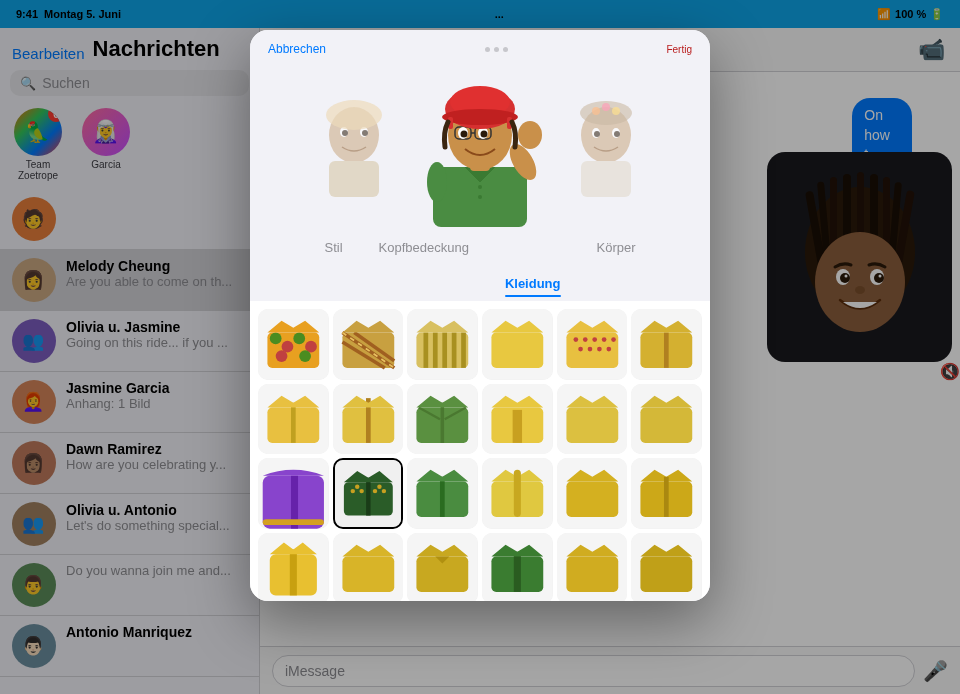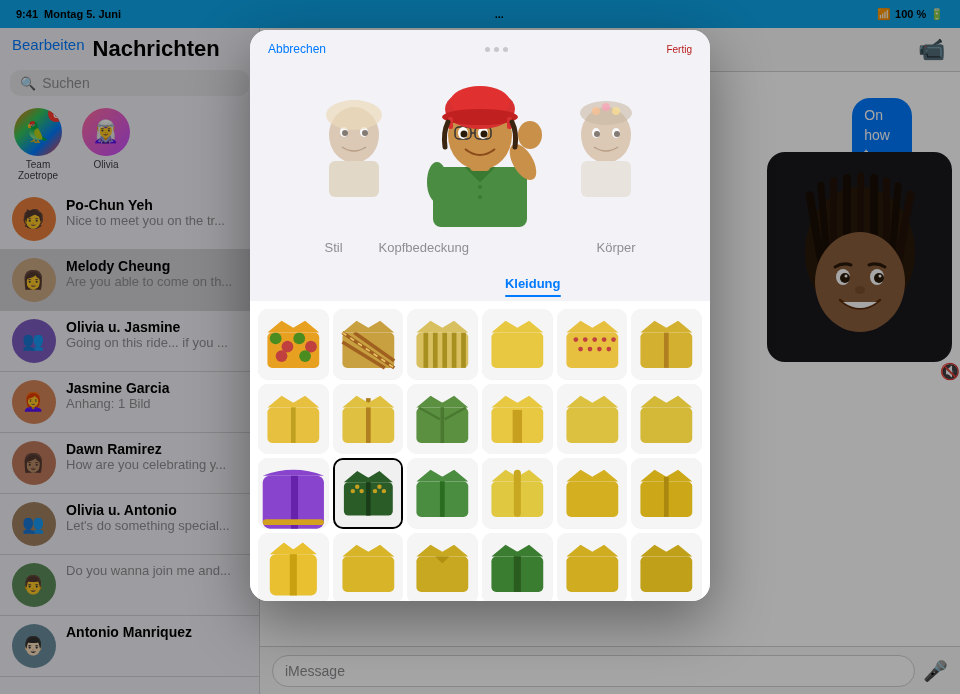--- a/index.html
+++ b/index.html
@@ -43,21 +43,21 @@
       position: absolute;
       top: 28px; left: 0;
       width: 260px;
       bottom: 0;
       background: #f2f2f7;
       border-right: 1px solid #d1d1d6;
     }
     .sidebar-header {
       padding: 8px 12px 4px 12px;
       display: flex;
-      align-items: flex-start;
+      align-items: flex-end;
       justify-content: space-between;
     }
     .sidebar-header-title {
       font-size: 22px;
       font-weight: 700;
       color: #000;
       margin-left: 8px;
     }
     .sidebar-edit-btn {
       font-size: 15px;
@@ -411,34 +411,28 @@
         <div class="group-avatar-circle avatar-team">
           🦜
           <div class="badge">6</div>
         </div>
         <span class="group-avatar-label">Team Zoetrope</span>
       </div>
       <div class="group-avatar-item">
         <div class="group-avatar-circle avatar-olivia">
           🧝‍♀️
         </div>
-        <span class="group-avatar-label">Olivia</span>
+        <span class="group-avatar-label">Garcia</span>
       </div>
     </div>
 
     <div class="conv-list">
 
       <div class="conv-item">
         <div class="conv-avatar" style="background:#e67e3b;">🧑</div>
-        <div class="conv-content">
-          <div class="conv-name-row">
-            <span class="conv-name">Po-Chun Yeh</span>
-          </div>
-          <div class="conv-preview">Nice to meet you on the tr...</div>
-        </div>
       </div>
 
       <div class="conv-item active">
         <div class="conv-avatar" style="background:#c9a882;">👩</div>
         <div class="conv-content">
           <div class="conv-name-row">
             <span class="conv-name">Melody Cheung</span>
           </div>
           <div class="conv-preview">Are you able to come on th...</div>
         </div>

